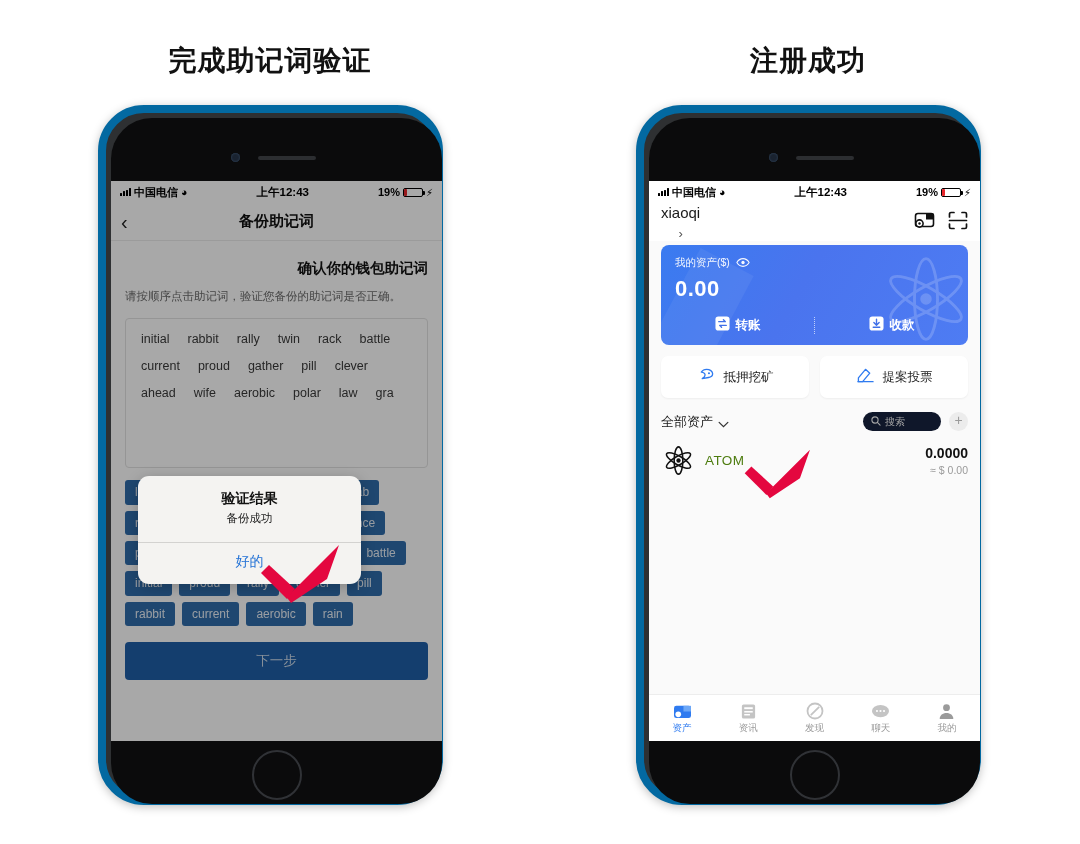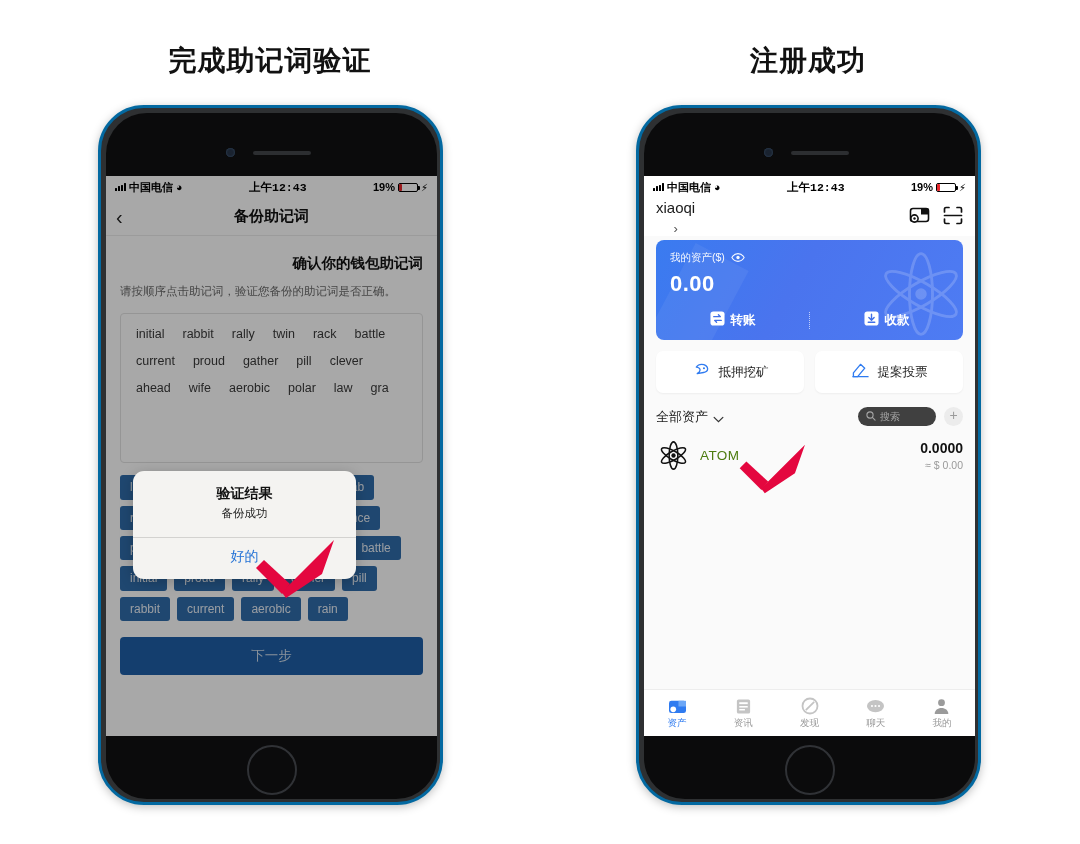--- a/index.html
+++ b/index.html
@@ -20,21 +20,21 @@
   }
   .caption.left  { left: 50px; }
   .caption.right { left: 588px; }
 
   
   .phone {
     position: absolute; top: 105px;
     width: 345px; height: 700px;
     border-radius: 46px;
     background: #2e3032;
-    border: 3px solid #0369a1;
+    border: 8px solid #0369a1;
     box-shadow: 0 2px 10px rgba(0,0,0,.25);
     padding: 13px;
   }
   .phone.left  { left: 98px; }
   .phone.right { left: 636px; }
   .phone-inner {
     position: absolute; left: 5px; top: 5px;
     width: 331px; height: 686px;
     border-radius: 41px;
     background: #0b0b0c;
@@ -69,21 +69,21 @@
     background: #fff;
     overflow: hidden;
   }
 
   
   .statusbar {
     height: 22px; display: flex; align-items: center;
     padding: 0 9px; font-size: 11px; font-weight: bold; color: #000;
   }
   .sb-left  { display: flex; align-items: center; gap: 3px; flex: 0 0 auto; }
-  .sb-mid   { flex: 1; text-align: center; font-size: 11.5px; font-family: Liberation Mono, monospace; }
+  .sb-mid   { flex: 1; text-align: center; font-size: 11.5px; }
   .sb-right { display: flex; align-items: center; gap: 3px; flex: 0 0 auto; }
   .sig { display: inline-flex; align-items: flex-end; gap: 1px; height: 8px; }
   .sig i { display: block; width: 2px; background: #000; border-radius: .5px; }
   .sig i:nth-child(1){height:3px} .sig i:nth-child(2){height:5px}
   .sig i:nth-child(3){height:6.5px} .sig i:nth-child(4){height:8px}
   .carrier { font-size: 11px; font-weight: bold; }
   .wifi { font-size: 11px; line-height: 1; }
   .batt {
     width: 20px; height: 9px; border: 1px solid #000; border-radius: 2px;
     position: relative; display: inline-block;
@@ -200,21 +200,21 @@
     font-size: 12.5px; color: #222; box-shadow: 0 1px 2px rgba(0,0,0,.05);
   }
 
   .list-head {
     display: flex; align-items: center; justify-content: space-between;
     padding: 14px 12px 0;
   }
   .lh-left { font-size: 13px; color: #1c1c1c; display: flex; align-items: flex-end; gap: 5px; }
   .lh-right { display: flex; align-items: center; gap: 8px; }
   .searchbox {
-    background: #404040; border-radius: 11px; height: 19px; width: 78px;
+    background: #0f172a; border-radius: 11px; height: 19px; width: 78px;
     display: flex; align-items: center; gap: 4px; padding: 0 8px;
     font-size: 10px; color: #a6a6a6;
   }
   .plus-btn {
     width: 19px; height: 19px; border-radius: 50%; background: #ececec;
     color: #9a9a9a; font-size: 14px; line-height: 17px; text-align: center;
   }
 
   .asset-row {
     display: flex; align-items: center; padding: 12px 12px;

